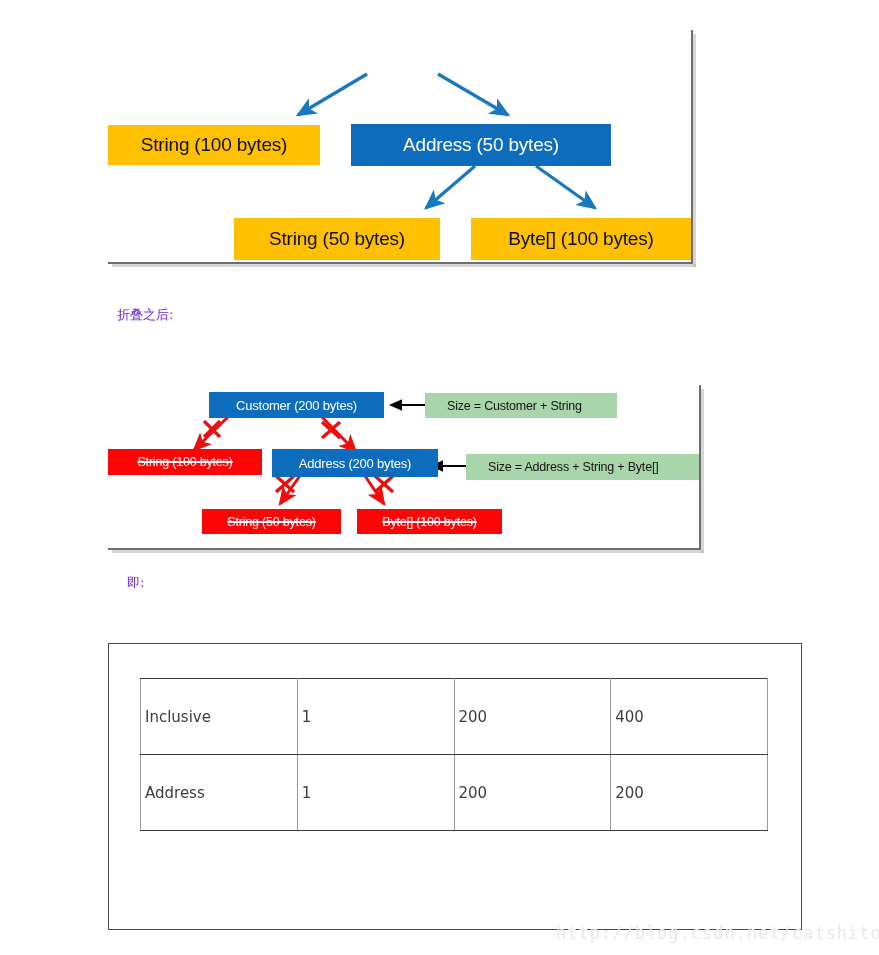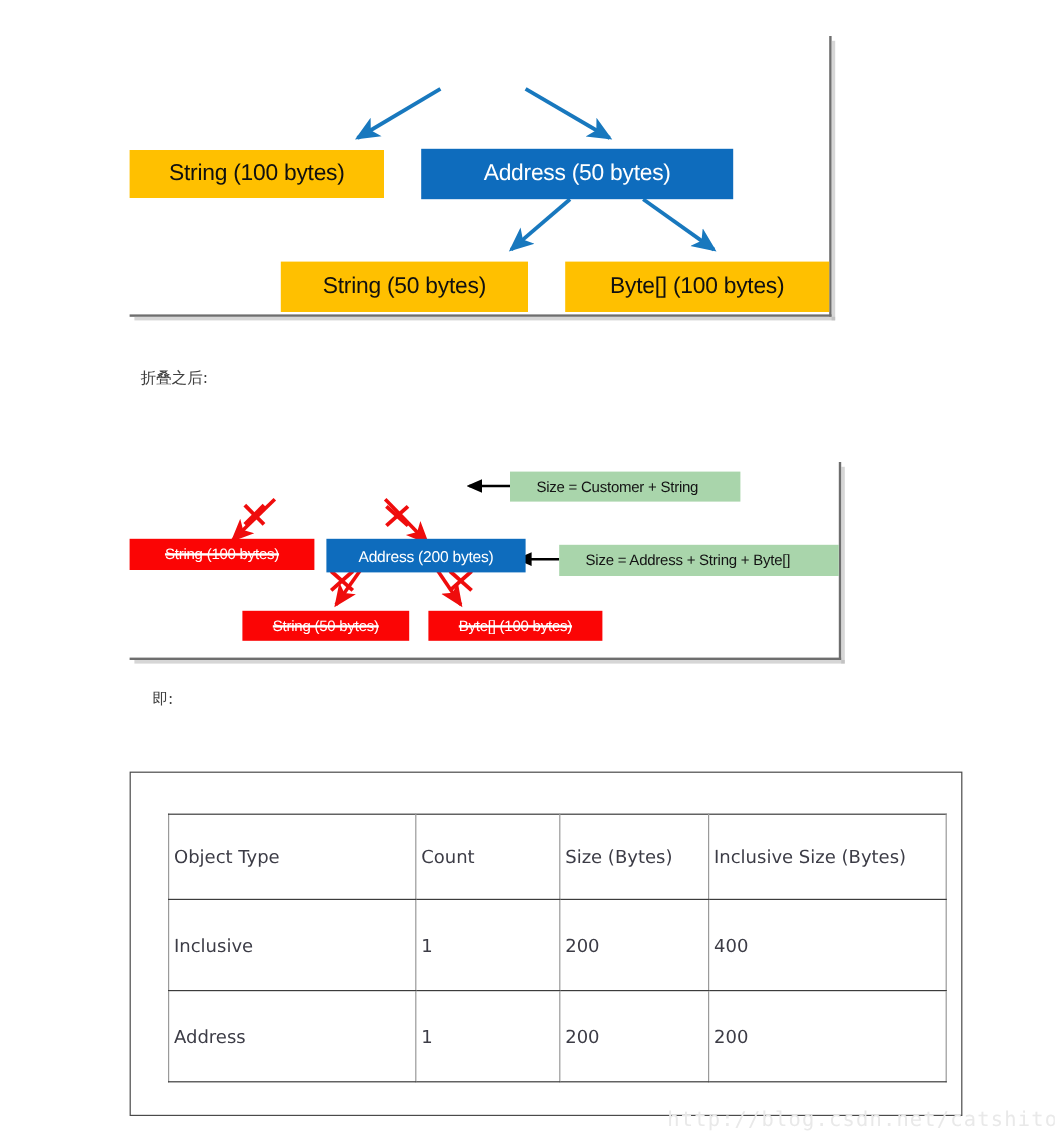--- a/index.html
+++ b/index.html
@@ -76,21 +76,21 @@
     left: 0;
     top: 0;
     pointer-events: none;
   }
 
   
   .caption {
     position: absolute;
     font-family: "DejaVu Sans", "Liberation Sans", sans-serif;
     font-size: 13px;
-    color: #404040;
+    color: #6d28d9;
     white-space: nowrap;
   }
 
   
   .table-outer {
     position: absolute;
     border: 1px solid #4a4a4a;
     background: #ffffff;
     box-sizing: border-box;
   }
@@ -201,46 +201,41 @@
     <line x1="253" y1="92" x2="276" y2="126" stroke="#ef0c0c" stroke-width="3" marker-end="url(#ah-red)"></line>
     <g stroke="#ef0c0c" stroke-width="3.2">
       <line x1="267" y1="98" x2="285" y2="114"></line>
       <line x1="285" y1="98" x2="267" y2="114"></line>
     </g>
 
     <line x1="317" y1="27" x2="283" y2="27" stroke="#000000" stroke-width="2.2" marker-end="url(#ah-black)"></line>
     <line x1="358" y1="88" x2="324" y2="88" stroke="#000000" stroke-width="2.2" marker-end="url(#ah-black)"></line>
   </svg>
 
+  <div class="node node-blue-sm" style="left:101px; top:14px; width:175px; height:26px;">Customer  (200 bytes)</div>
 
   <div class="node node-red" style="left:0px; top:71px; width:154px; height:26px;">String  (100 bytes)</div>
 
   <div class="node node-blue-sm" style="left:164px; top:71px; width:166px; height:28px;">Address  (200 bytes)</div>
 
   <div class="node node-red" style="left:94px; top:131px; width:139px; height:25px;">String  (50 bytes)</div>
 
   <div class="node node-red" style="left:249px; top:131px; width:145px; height:25px;">Byte[]  (100 bytes)</div>
 
   <div class="node node-green" style="left:317px; top:15px; width:192px; height:25px;">Size = Customer + String</div>
 
   <div class="node node-green" style="left:358px; top:76px; width:233px; height:26px;">Size = Address + String + Byte[]</div>
 </div>
 
 <div class="caption" style="left:127px; top:574px;">即:</div>
 
 <div class="table-outer" style="left:108px; top:643px; width:694px; height:287px;"></div>
 
 <table class="data-table" style="left:140px; top:678px; width:628px;">
   <tbody>
-      <tr class="head-row">
-    <td style="width:201px; height:70px;">Object Type</td>
-    <td style="width:115px;">Count</td>
-    <td style="width:119px;">Size (Bytes)</td>
-    <td style="width:193px;">Inclusive Size (Bytes)</td>
-  </tr>
   <tr>
     <td style="height:75px;">Inclusive</td>
     <td>1</td>
     <td>200</td>
     <td>400</td>
   </tr>
   <tr>
     <td style="height:75px;">Address</td>
     <td>1</td>
     <td>200</td>

